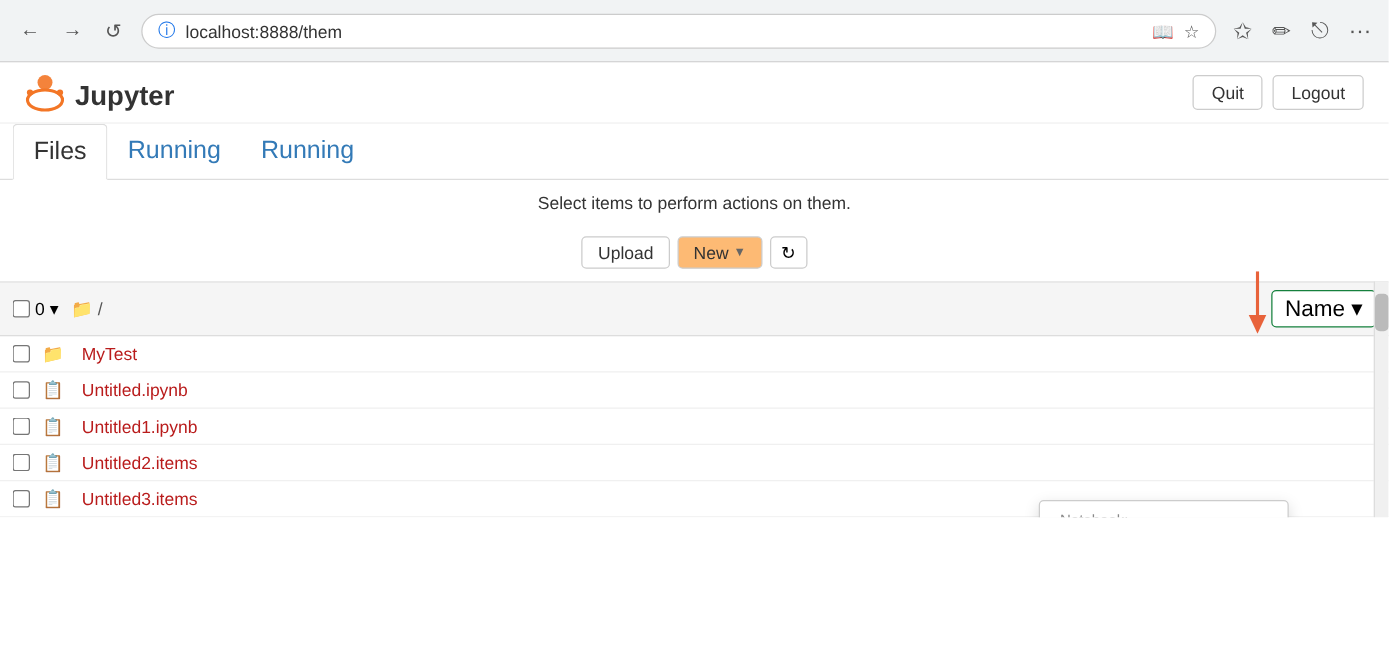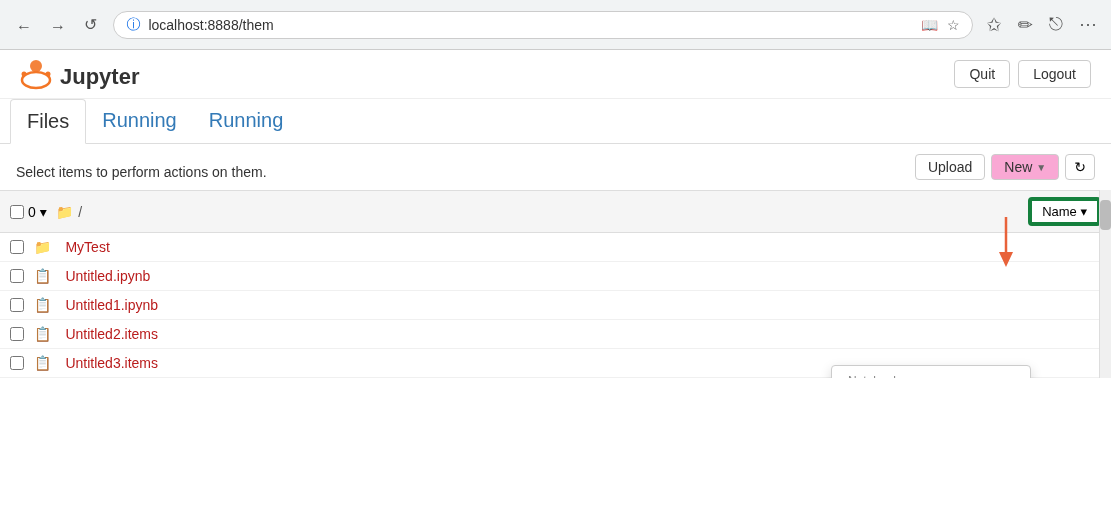--- a/index.html
+++ b/index.html
@@ -113,44 +113,46 @@
       background: #fff;
       border: 1px solid #ddd;
       border-bottom: 1px solid #fff;
       border-radius: 4px 4px 0 0;
       margin-bottom: -1px;
     }
 
     
     .toolbar {
       display: flex;
-      align-items: flex-end;
+      align-items: center;
       justify-content: space-between;
       padding: 10px 16px;
+      flex-direction: column;
     }
     .toolbar-left {
       font-size: 14px;
       color: #333;
     }
     .toolbar-right {
       display: flex;
       gap: 6px;
       align-items: center;
+      margin-top: 19px;
     }
     .toolbar-btn {
       border: 1px solid #ccc;
       background: #fff;
       border-radius: 4px;
       padding: 4px 12px;
       cursor: pointer;
       font-size: 14px;
       color: #333;
     }
     .toolbar-btn.new-btn {
-      background: #f9a8d4;
+      background: #fdba74;
       display: flex;
       align-items: center;
       gap: 4px;
     }
     .refresh-btn {
       border: 1px solid #ccc;
       background: #fff;
       border-radius: 4px;
       padding: 4px 8px;
       cursor: pointer;
@@ -173,26 +175,26 @@
       gap: 4px;
     }
     .path-indicator {
       display: flex;
       align-items: center;
       gap: 4px;
       color: #555;
     }
     .sort-btn {
       margin-left: auto;
-      border: 4px solid #15803d;
+      border: 1px solid #15803d;
       background: #fff;
       border-radius: 4px;
       padding: 3px 10px;
       cursor: pointer;
-      font-size: 13px;
+      font-size: 18px;
     }
 
     
     .file-row {
       display: flex;
       align-items: center;
       padding: 6px 10px;
       border-bottom: 1px solid #f0f0f0;
       gap: 10px;
     }

